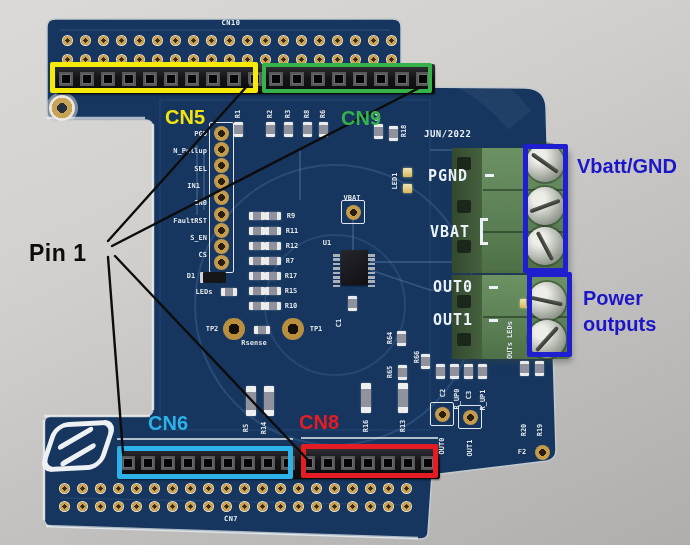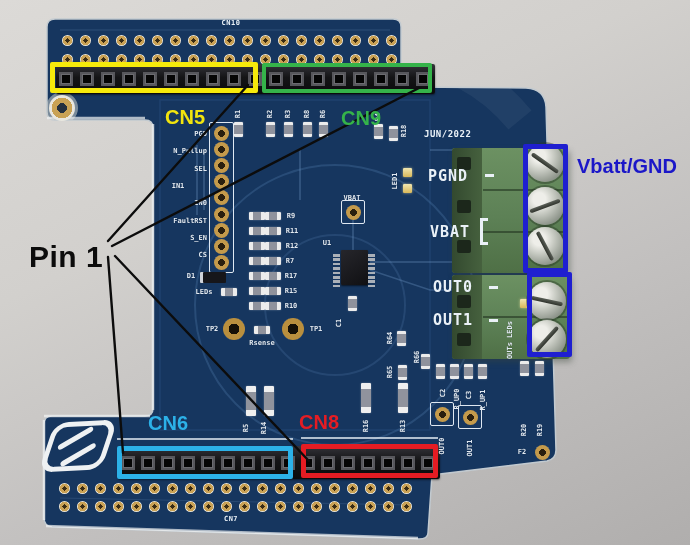--- a/index.html
+++ b/index.html
@@ -55,21 +55,21 @@
   
   #stlogo{position:absolute;left:47px;top:421px;width:62px;height:50px;
         border:5px solid #eef1f3;border-radius:14px;transform:skewX(-21deg) rotate(-3deg);}
   #stlogo .s1,#stlogo .s2{position:absolute;background:#eef1f3;height:6px;border-radius:3px;}
   #stlogo .s1{width:34px;left:4px;top:9px;transform:rotate(-34deg);}
   #stlogo .s2{width:34px;left:12px;top:26px;transform:rotate(-34deg);}
   
   .annbox{position:absolute;border-style:solid;border-radius:2px;}
   .anntext{position:absolute;font-weight:bold;white-space:nowrap;}
   .cnlabel{font-size:20px;}
-  #t-pin1{left:29px;top:240px;font-size:30px;color:#0c0c0c;letter-spacing:.5px;}
+  #t-pin1{left:29px;top:240px;font-size:23px;color:#0c0c0c;letter-spacing:.5px;}
   #t-cn5{left:165px;top:106px;}
   #t-cn9{left:341px;top:107px;}
   #t-cn6{left:148px;top:412px;}
   #t-cn8{left:299px;top:411px;}
   #t-vbattgnd{left:577px;top:155px;font-size:20px;}
   #t-power{left:583px;top:285px;font-size:20px;line-height:26px;}
   
   #t-cn10{left:214px;top:19px;width:34px;text-align:center;font-size:7px;letter-spacing:.5px;}
   #t-cn7{left:214px;top:515px;width:34px;text-align:center;font-size:7px;letter-spacing:.5px;}
   #t-title{left:421px;top:100px;font-size:20px;letter-spacing:2px;}
@@ -244,21 +244,21 @@
       <div class="goldhole" style="left: 213.5px; top: 157.9px; width: 15px; height: 15px;"></div>
       <div class="goldhole" style="left: 213.5px; top: 174.1px; width: 15px; height: 15px;"></div>
       <div class="goldhole" style="left: 213.5px; top: 190.3px; width: 15px; height: 15px;"></div>
       <div class="goldhole" style="left: 213.5px; top: 206.5px; width: 15px; height: 15px;"></div>
       <div class="goldhole" style="left: 213.5px; top: 222.7px; width: 15px; height: 15px;"></div>
       <div class="goldhole" style="left: 213.5px; top: 238.9px; width: 15px; height: 15px;"></div>
       <div class="goldhole" style="left: 213.5px; top: 255.1px; width: 15px; height: 15px;"></div>
       <div class="silk" style="left: 149px; top: 130px; width: 58px; text-align: right; transform: none;">PGD</div>
       <div class="silk" style="left: 149px; top: 147.3px; width: 58px; text-align: right; transform: none;">N_Pullup</div>
       <div class="silk" style="left: 149px; top: 164.6px; width: 58px; text-align: right; transform: none;">SEL</div>
-      <div class="silk" style="left: 149px; top: 181.9px; width: 58px; text-align: center; transform: none;">IN1</div>
+      <div class="silk" style="left: 142px; top: 181.9px; width: 58px; text-align: right; transform: none;">IN1</div>
       <div class="silk" style="left: 149px; top: 199.2px; width: 58px; text-align: right; transform: none;">IN0</div>
       <div class="silk" style="left: 149px; top: 216.5px; width: 58px; text-align: right; transform: none;">FaultRST</div>
       <div class="silk" style="left: 149px; top: 233.8px; width: 58px; text-align: right; transform: none;">S_EN</div>
       <div class="silk" style="left: 149px; top: 251.1px; width: 58px; text-align: right; transform: none;">CS</div>
       <div class="silk v" style="left: 238px; top: 114px;">R1</div>
       <div class="silk v" style="left: 270px; top: 114px;">R2</div>
       <div class="silk v" style="left: 288px; top: 114px;">R3</div>
       <div class="silk v" style="left: 307px; top: 114px;">R8</div>
       <div class="silk v" style="left: 323px; top: 114px;">R6</div>
       <div class="silk v" style="left: 378px; top: 117px;">R4</div>
@@ -270,21 +270,21 @@
       <div class="silk" style="left: 290px; top: 261px;">R7</div>
       <div class="silk" style="left: 291px; top: 276px;">R17</div>
       <div class="silk" style="left: 291px; top: 291px;">R15</div>
       <div class="silk" style="left: 291px; top: 306px;">R10</div>
       <div class="silk" style="left: 352px; top: 198px;">VBAT</div>
       <div class="silk" style="left: 327px; top: 243px;">U1</div>
       <div class="silk" style="left: 191px; top: 276px;">D1</div>
       <div class="silk" style="left: 204px; top: 292px;">LEDs</div>
       <div class="silk" style="left: 212px; top: 329px;">TP2</div>
       <div class="silk" style="left: 316px; top: 329px;">TP1</div>
-      <div class="silk" style="left: 262px; top: 343px;">Rsense</div>
+      <div class="silk" style="left: 254px; top: 343px;">Rsense</div>
       <div class="silk v" style="left: 246px; top: 428px;">R5</div>
       <div class="silk v" style="left: 264px; top: 428px;">R14</div>
       <div class="silk v" style="left: 366px; top: 426px;">R16</div>
       <div class="silk v" style="left: 403px; top: 426px;">R13</div>
       <div class="silk v" style="left: 339px; top: 323px;">C1</div>
       <div class="silk v" style="left: 390px; top: 338px;">R64</div>
       <div class="silk v" style="left: 417px; top: 357px;">R66</div>
       <div class="silk v" style="left: 390px; top: 372px;">R65</div>
       <div class="silk v" style="left: 443px; top: 393px;">C2</div>
       <div class="silk v" style="left: 457px; top: 399px;">R_UP0</div>
@@ -415,14 +415,18 @@
         <line x1="112" y1="246" x2="419" y2="88" stroke="#0c0c0c" stroke-width="2.4" stroke-linecap="round"></line>
         <line x1="108" y1="257" x2="123" y2="453" stroke="#0c0c0c" stroke-width="2.4" stroke-linecap="round"></line>
         <line x1="115" y1="256" x2="309" y2="461" stroke="#0c0c0c" stroke-width="2.4" stroke-linecap="round"></line>
       </svg>
     <div class="anntext" id="t-pin1">Pin 1</div>
     <div class="anntext cnlabel" id="t-cn5" style="color: rgb(242, 229, 14);">CN5</div>
     <div class="anntext cnlabel" id="t-cn9" style="color: rgb(53, 179, 74);">CN9</div>
     <div class="anntext cnlabel" id="t-cn6" style="color: rgb(44, 177, 232);">CN6</div>
     <div class="anntext cnlabel" id="t-cn8" style="color: rgb(229, 28, 35);">CN8</div>
     <div class="anntext" id="t-vbattgnd" style="color: rgb(27, 23, 200);">Vbatt/GND</div>
+    <div class="anntext" id="t-power" style="color: rgb(27, 23, 200);">
+      <div>Power</div>
+      <div>outputs</div>
+    </div>
   </div>
 </div>
 
 </body></html>

